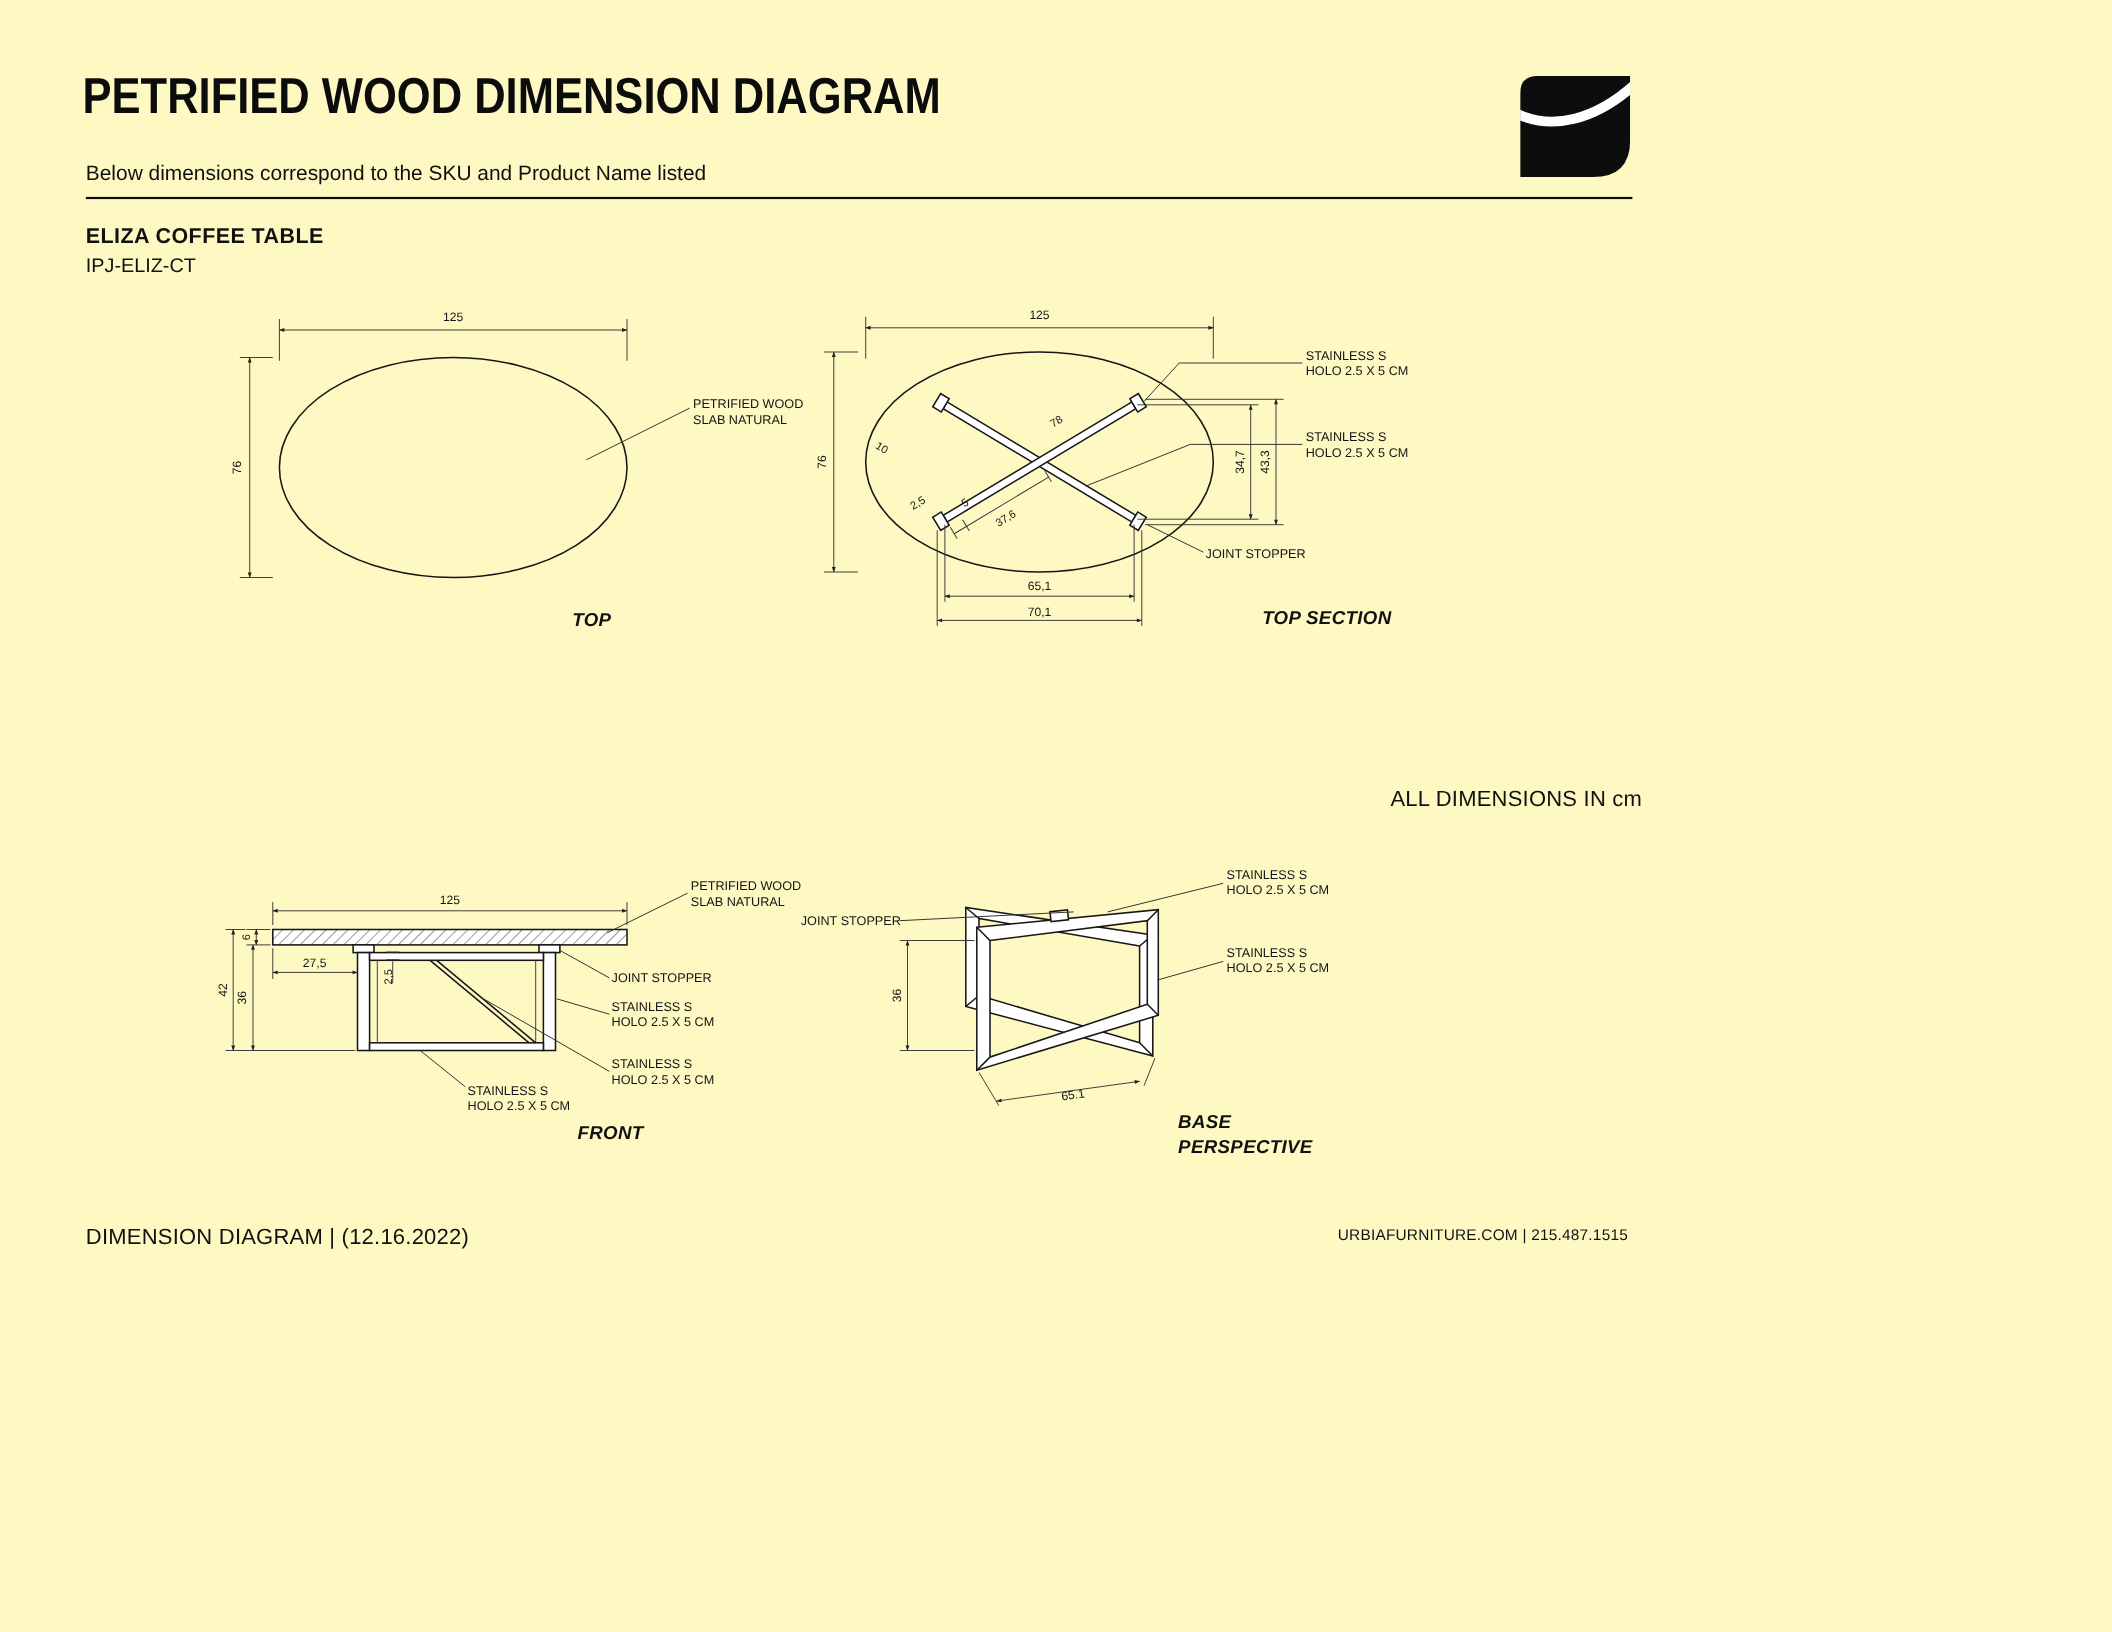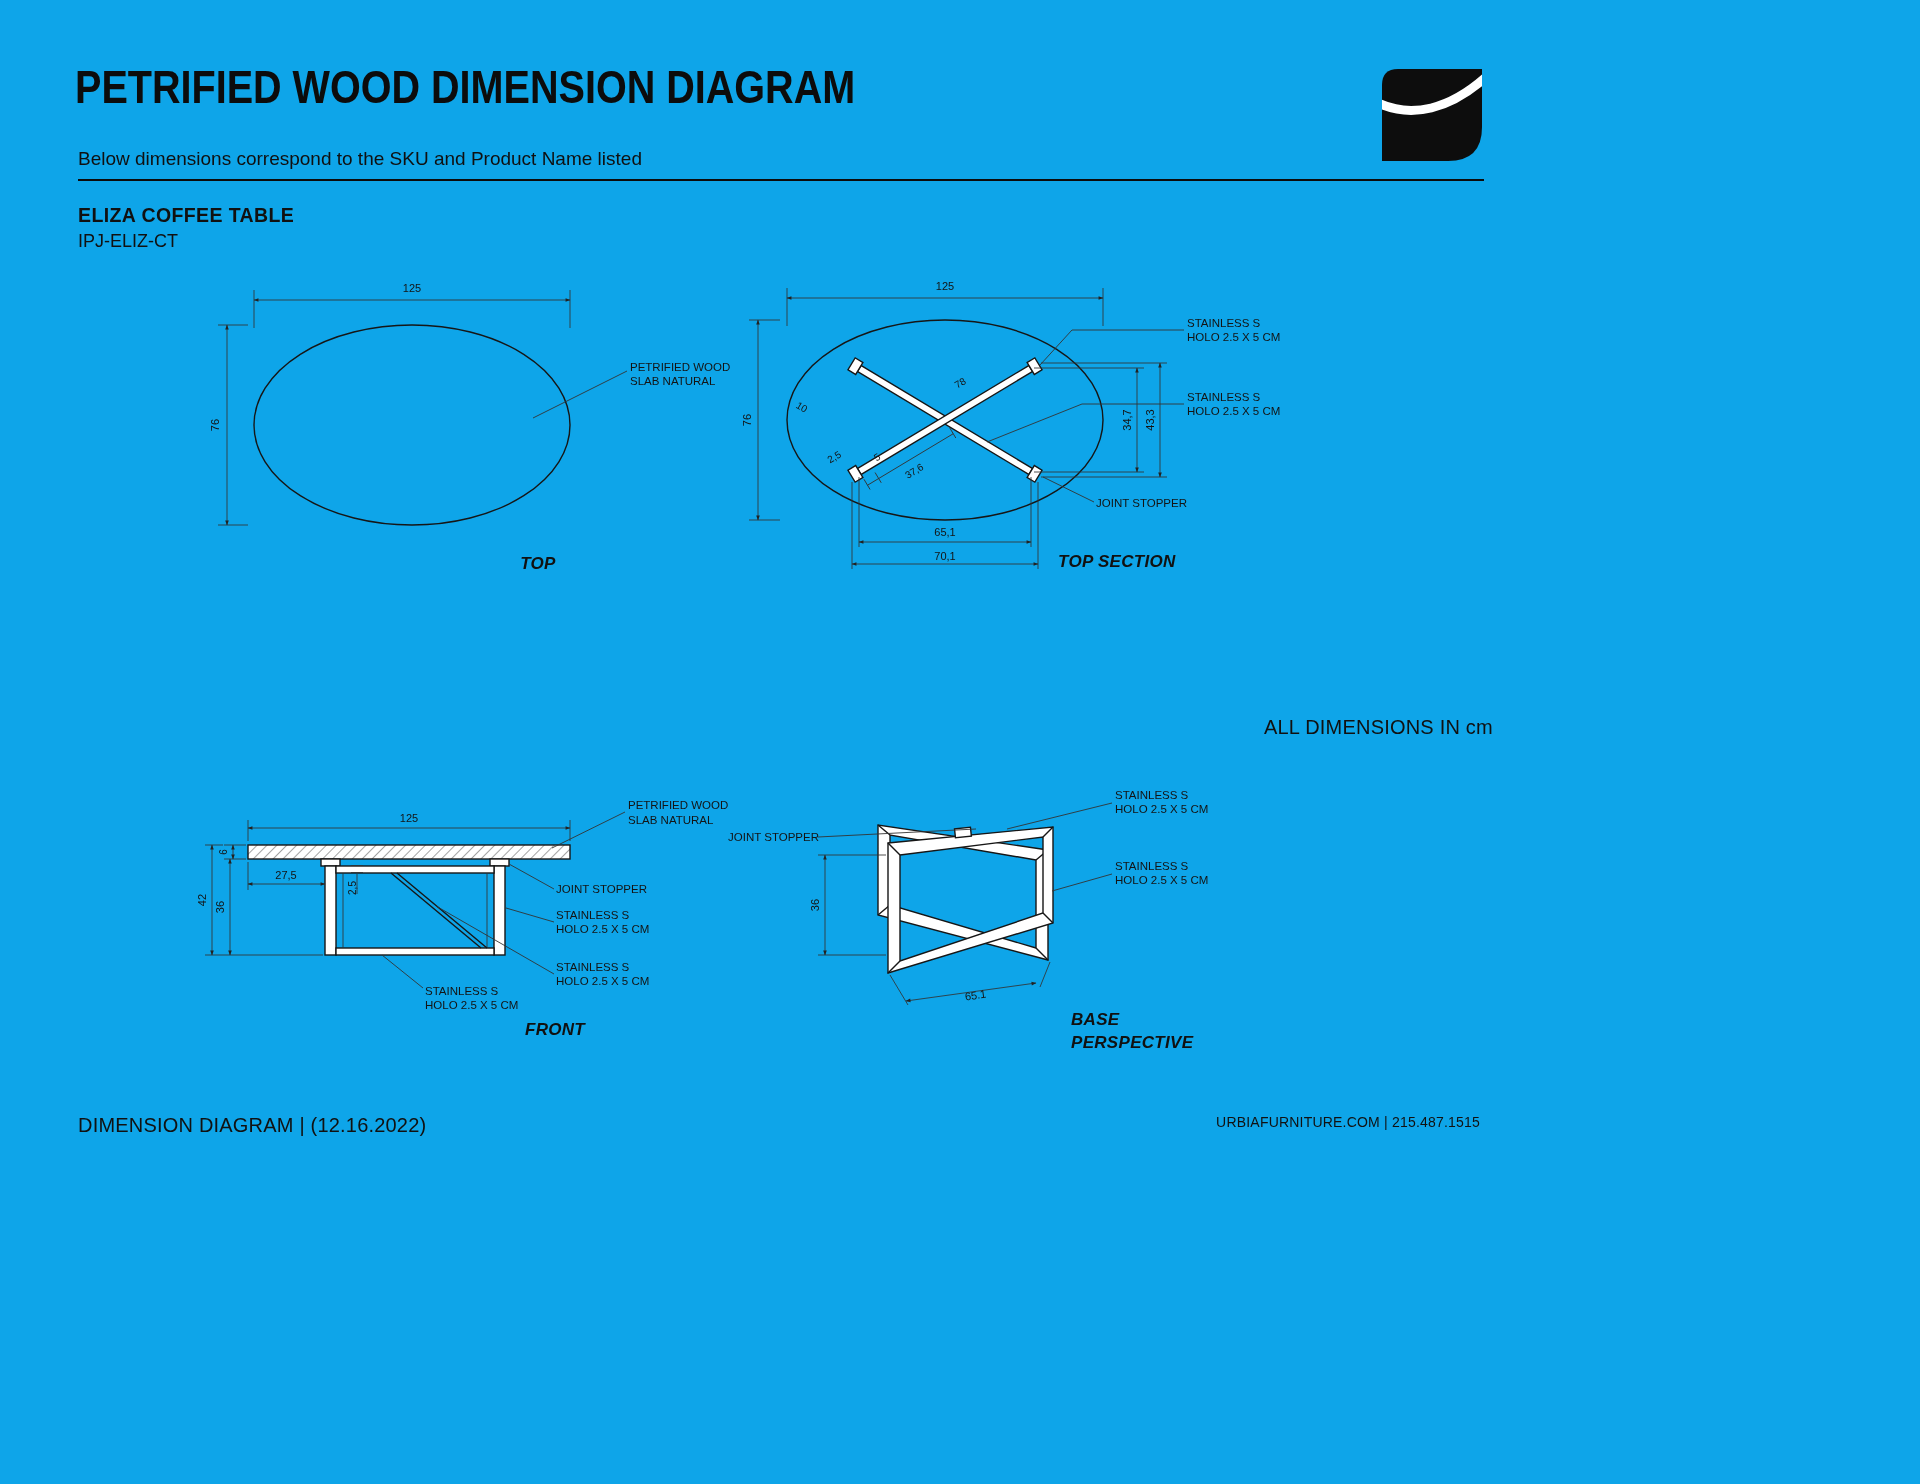--- a/index.html
+++ b/index.html
@@ -1,26 +1,26 @@
 <!DOCTYPE html>
 <html><head>
 <meta charset="utf-8">
 <style>
   html,body{margin:0;padding:0;background:#ffffff}
-  #page{position:relative;width:1920px;height:1484px;background:#0ea5e9;font-family:"Liberation Sans",sans-serif;color:#111;overflow:hidden}
+  #page{position:relative;width:1920px;height:1484px;background:#fef9c3;font-family:"Liberation Sans",sans-serif;color:#111;overflow:hidden}
   .abs{position:absolute}
   #title{left:75px;top:60px;font-size:46px;font-weight:700;white-space:nowrap;color:#0c0c0c;transform:scaleX(.86);transform-origin:left top}
   #subtitle{left:78px;top:148px;font-size:19px;color:#101010}
   #logo{left:1382px;top:68px;width:100px;height:94px}
   #rule{left:78px;top:179px;width:1406px;height:2px;background:#0c0c0c}
   #prodname{left:78px;top:204px;font-size:19.5px;font-weight:700;letter-spacing:.4px}
   #prodsku{left:78px;top:231px;font-size:18px}
   .caption{font-size:17px;font-weight:700;font-style:italic;text-underline-offset:3px;letter-spacing:.3px}
   #cap-top{left:478px;top:554px;width:120px;text-align:center}
-  #cap-topsection{left:1058px;top:552px;width:165px;text-align:left}
+  #cap-topsection{left:1100px;top:552px;width:165px;text-align:right}
   #cap-front{left:495px;top:1020px;width:120px;text-align:center}
   #cap-base{left:1071px;top:1008px;width:240px;line-height:23px}
   #units{left:1264px;top:716px;font-size:20px;letter-spacing:.2px}
   #footer-left{left:78px;top:1114px;font-size:20px;letter-spacing:.2px}
   #footer-right{right:440px;top:1114px;font-size:14px;letter-spacing:.2px}
   svg.drawing{position:absolute;overflow:visible}
   svg text{font-family:"Liberation Sans",sans-serif;fill:#141414}
   .dtxt{font-size:11px}
   .stxt{font-size:10px}
   .ltxt{font-size:11.5px}

